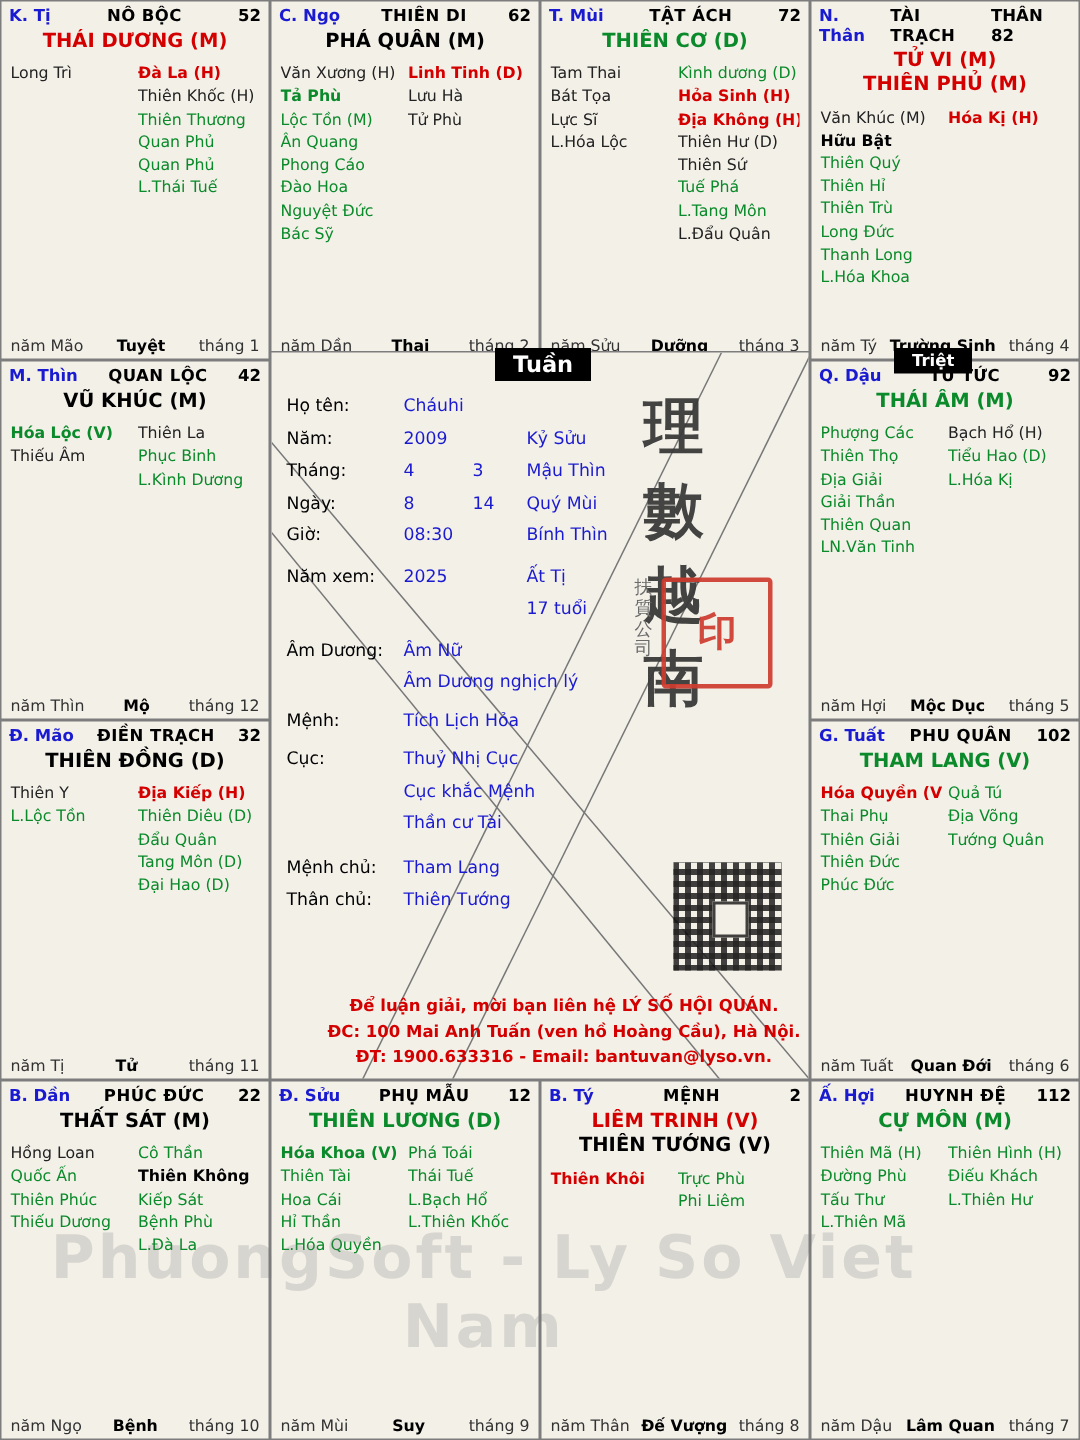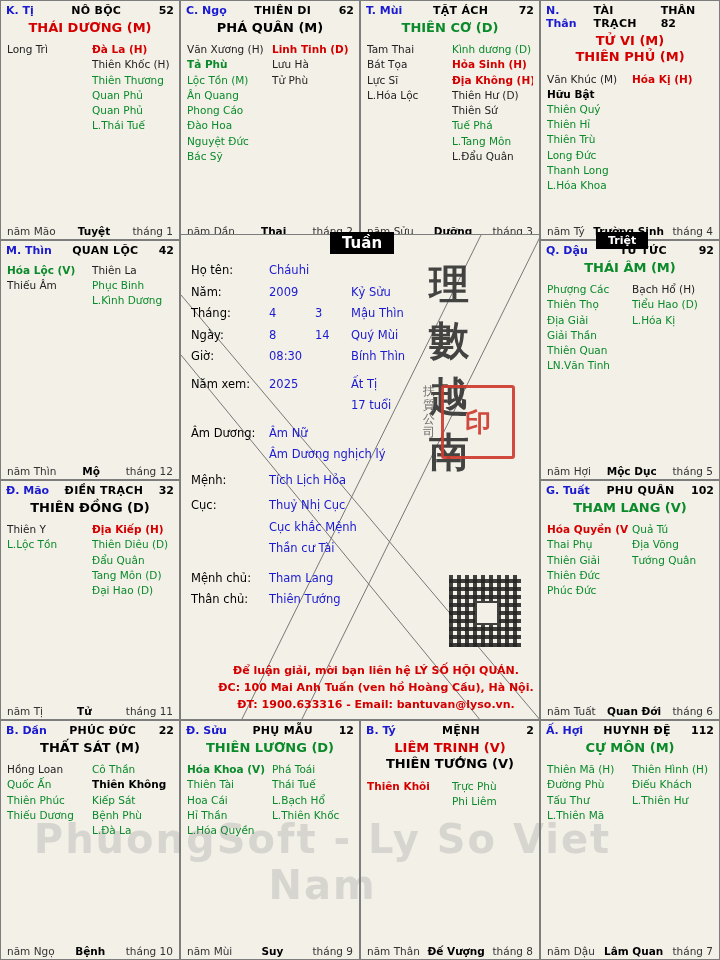--- a/index.html
+++ b/index.html
@@ -274,20 +274,21 @@
       <span class="fr">tháng 4</span>
     </div>
   </div>
 
   <div class="cell">
     <div class="hdr">
       <span class="chi">M. Thìn</span>
       <span class="cung">QUAN LỘC</span>
       <span class="num">42</span>
     </div>
+    <div class="maintitle t-black">VŨ KHÚC (M)</div>
     <div class="stars">
       <div class="col">
         <div class="s-greenb">Hóa Lộc (V)</div>
         <div class="s-black">Thiếu Âm</div>
       </div>
       <div class="col">
         <div class="s-black">Thiên La</div>
         <div class="s-green">Phục Binh</div>
         <div class="s-green">L.Kình Dương</div>
       </div>

